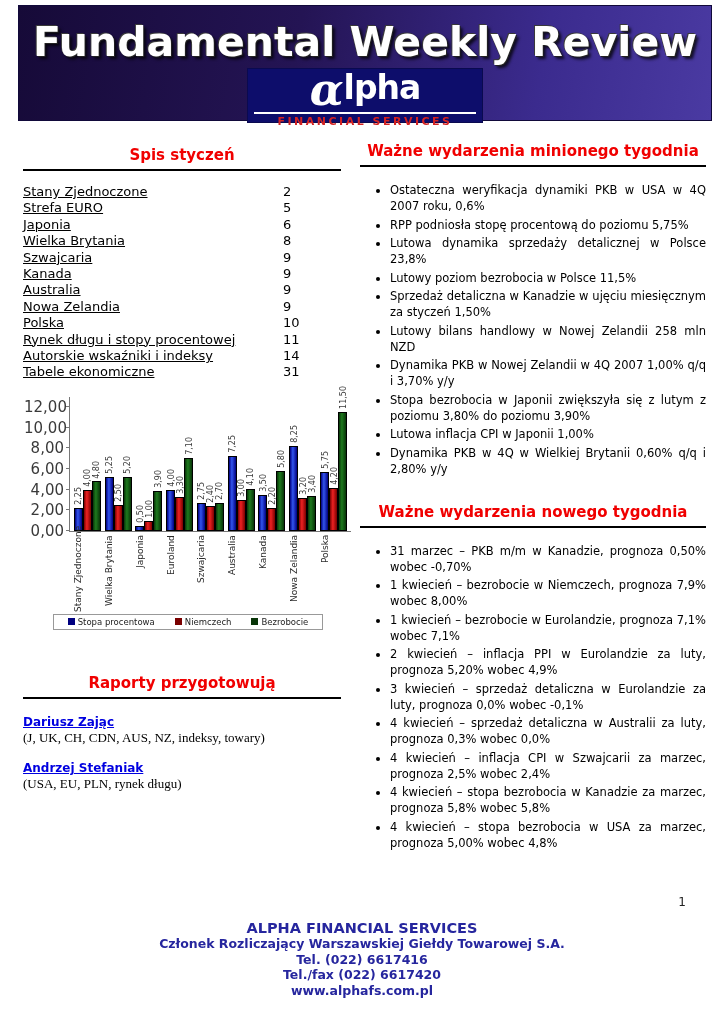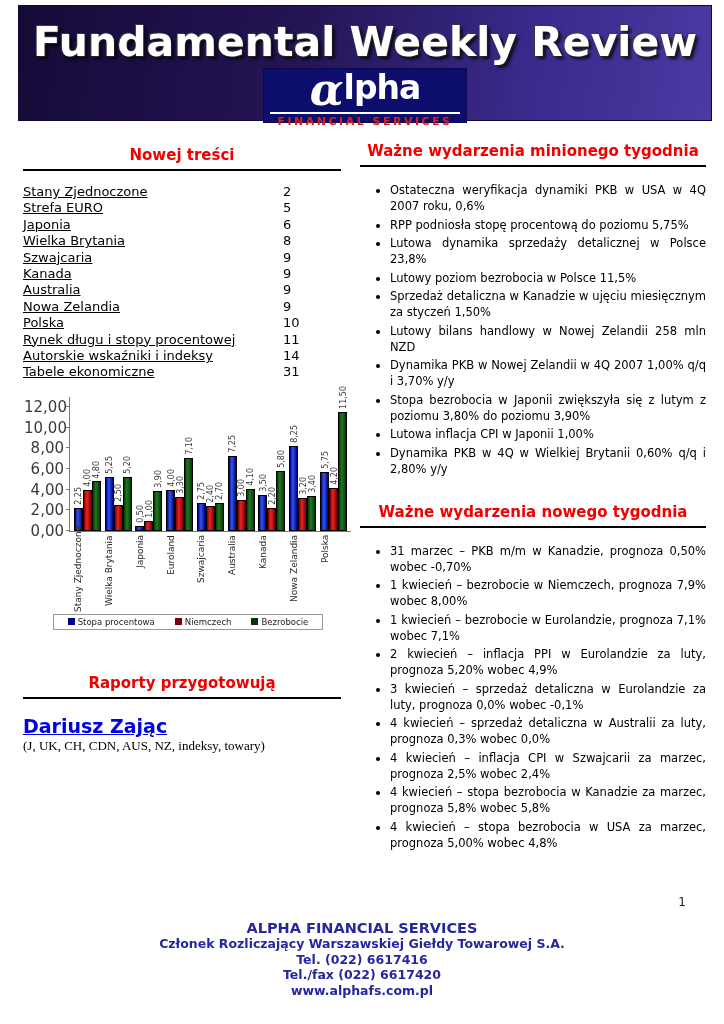--- a/index.html
+++ b/index.html
@@ -16,21 +16,21 @@
     background:linear-gradient(100deg,#160a38 0%,#241454 40%,#3b2b8e 75%,#4a3aa2 100%);
     border:1px solid #11093a;
   }
   .banner-title {
     position:absolute; top:12px; left:0; width:100%; text-align:center;
     color:#fff; font-size:41px; font-weight:bold; letter-spacing:0px;
     text-shadow:-1px -1px 0 #3a3a3a, 1px 1px 0 #222, 3px 3px 3px rgba(0,0,0,.75);
   }
   .logo-box {
     position:absolute; left:50%; bottom:-3px; transform:translateX(-50%);
-    width:204px; height:55px; background:#0d0d6b; border:1px solid #0a0a50;
+    width:236px; height:55px; background:#0d0d6b; border:1px solid #0a0a50;
     text-align:center; padding-top:1px;
   }
   .logo-word { color:#fff; line-height:36px; white-space:nowrap; }
   .logo-alpha { font-family:"DejaVu Serif","Liberation Serif",serif; font-style:italic; font-weight:bold; font-size:44px; vertical-align:-6px; }
   .logo-rest { font-weight:bold; font-size:33px; letter-spacing:-1px; }
   .logo-sub {
     color:#d42222; font-size:11px; font-weight:bold; letter-spacing:2.5px;
     border-top:2px solid #fff; margin:0 6px; padding-top:1px; white-space:nowrap;
   }
 
@@ -79,21 +79,21 @@
     margin:2px auto 0 auto; width:max-content; border:1px solid #999;
     display:flex; gap:20px; padding:2px 14px; font-size:8.5px; color:#222; background:#fff;
   }
   .legend-item { display:flex; align-items:center; gap:3px; }
   .legend-swatch { width:7px; height:7px; display:inline-block; }
 
   
   .authors-head { margin-top:44px; }
   .authors-body { margin-top:16px; }
   .author { margin-bottom:15px; }
-  .author-name { color:#0000e0; font-weight:bold; font-size:19px; text-decoration:underline; cursor:pointer; }
+  .author-name { color:#0000e0; font-weight:bold; font-size:12px; text-decoration:underline; cursor:pointer; }
   .author-scope { font-family:"Liberation Serif","DejaVu Serif",serif; font-size:13px; margin-top:1px; }
 
   
   .events-list { margin-top:15px; padding-left:30px; }
   .events-list li { font-size:11.5px; line-height:16px; text-align:justify; margin-bottom:2.5px; }
   .events-second { margin-top:26px; }
 
   
   .page-num { position:absolute; right:38px; top:895px; font-size:12px; color:#222; }
   .footer { position:absolute; left:0; top:920px; width:724px; text-align:center; color:#26269e; font-weight:bold; }
@@ -107,21 +107,21 @@
 <div class="banner">
   <div class="banner-title">Fundamental Weekly Review</div>
   <div class="logo-box">
     <div class="logo-word"><span class="logo-alpha">α</span><span class="logo-rest">lpha</span></div>
     <div class="logo-sub">FINANCIAL SERVICES</div>
   </div>
 </div>
 
 <div class="left-col">
 
-  <div class="sec-head toc-head">Nowej treści</div>
+  <div class="sec-head toc-head">Spis styczeń</div>
   <div class="toc-list" id="toc-list">
       <div class="toc-row">
         <div class="toc-label">Stany Zjednoczone</div>
         <div class="toc-page">2</div>
       </div>
       <div class="toc-row">
         <div class="toc-label">Strefa EURO</div>
         <div class="toc-page">5</div>
       </div>
       <div class="toc-row">
@@ -337,20 +337,24 @@
         </div>
       </div>
   </div>
 
   <div class="sec-head authors-head">Raporty przygotowują</div>
   <div class="authors-body">
     <div class="author">
       <div class="author-name">Dariusz Zając</div>
       <div class="author-scope">(J, UK, CH, CDN, AUS, NZ, indeksy, towary)</div>
     </div>
+    <div class="author">
+      <div class="author-name">Andrzej Stefaniak</div>
+      <div class="author-scope">(USA, EU, PLN, rynek długu)</div>
+    </div>
   </div>
 </div>
 
 <div class="right-col">
   <div class="sec-head">Ważne wydarzenia minionego tygodnia</div>
   <ul class="events-list" id="events-last">
       <li>Ostateczna weryfikacja dynamiki PKB w USA w 4Q 2007 roku, 0,6%</li>
       <li>RPP podniosła stopę procentową do poziomu 5,75%</li>
       <li>Lutowa dynamika sprzedaży detalicznej w Polsce 23,8%</li>
       <li>Lutowy poziom bezrobocia w Polsce 11,5%</li>

